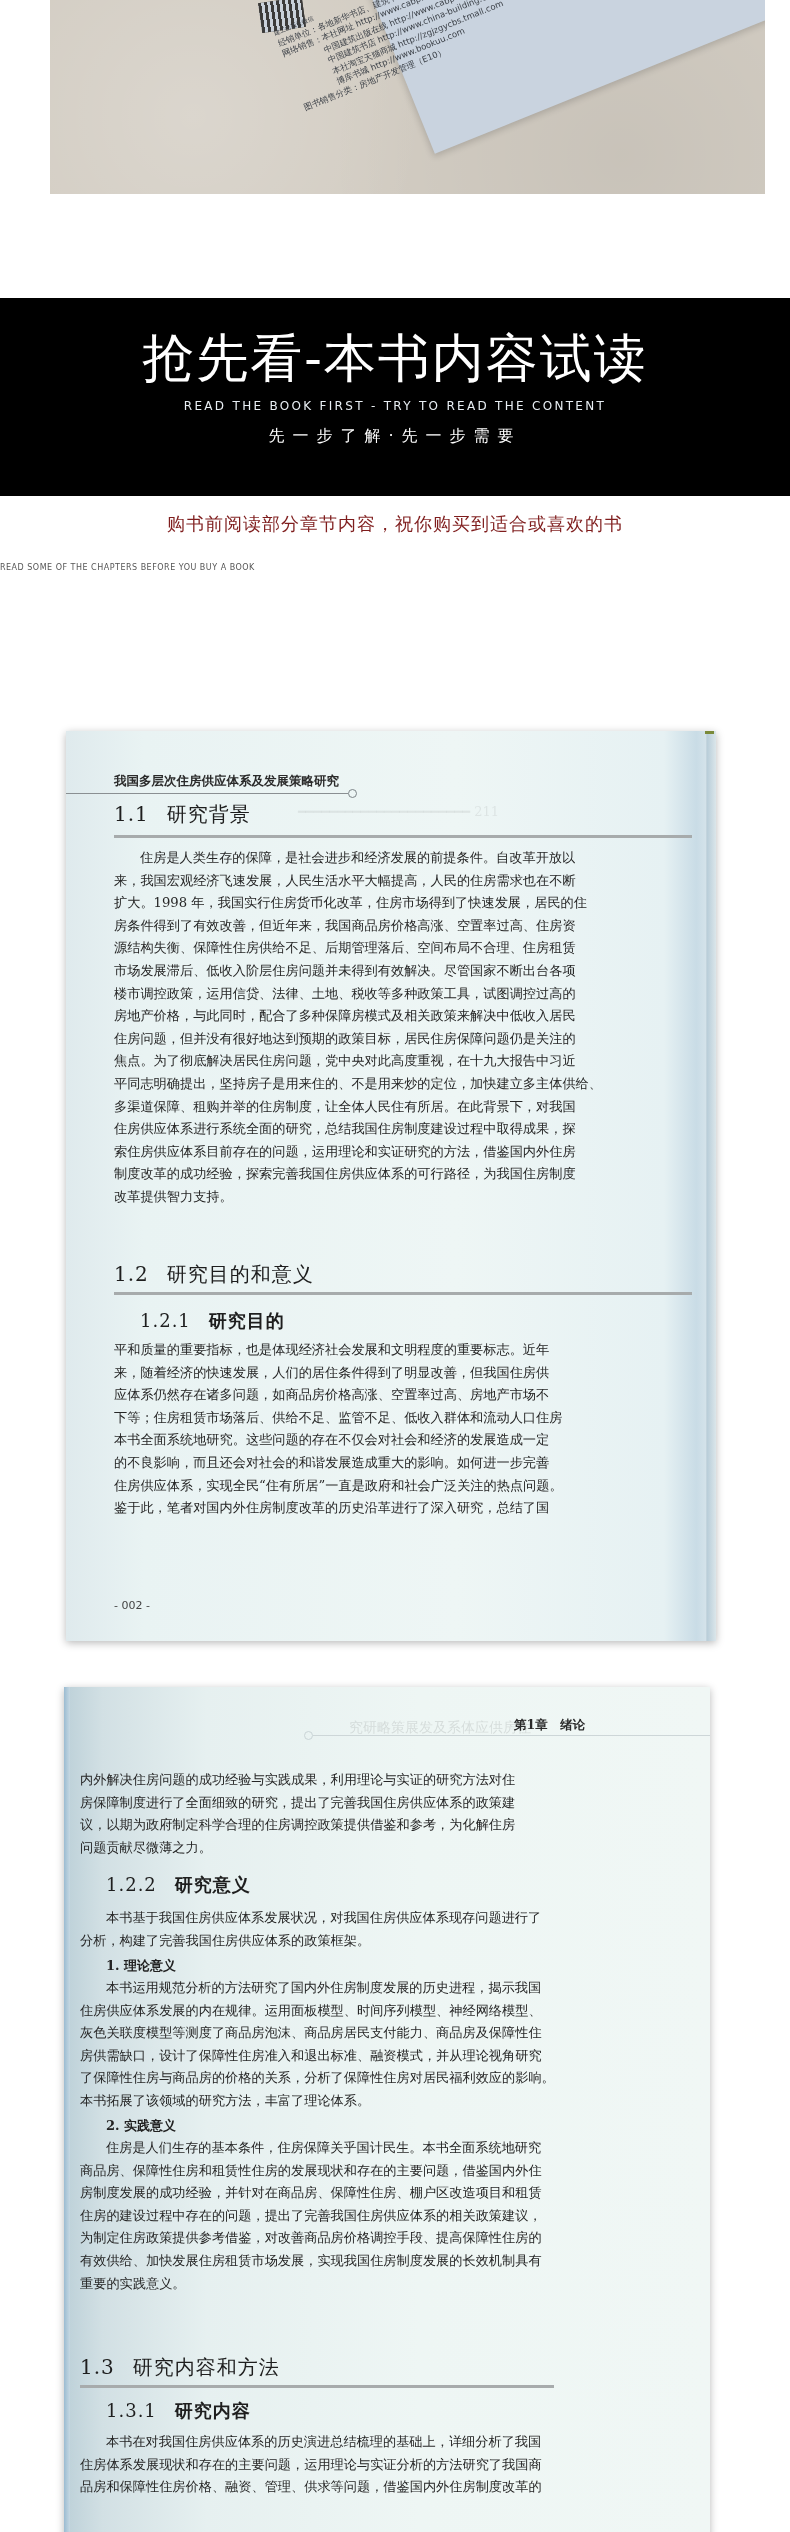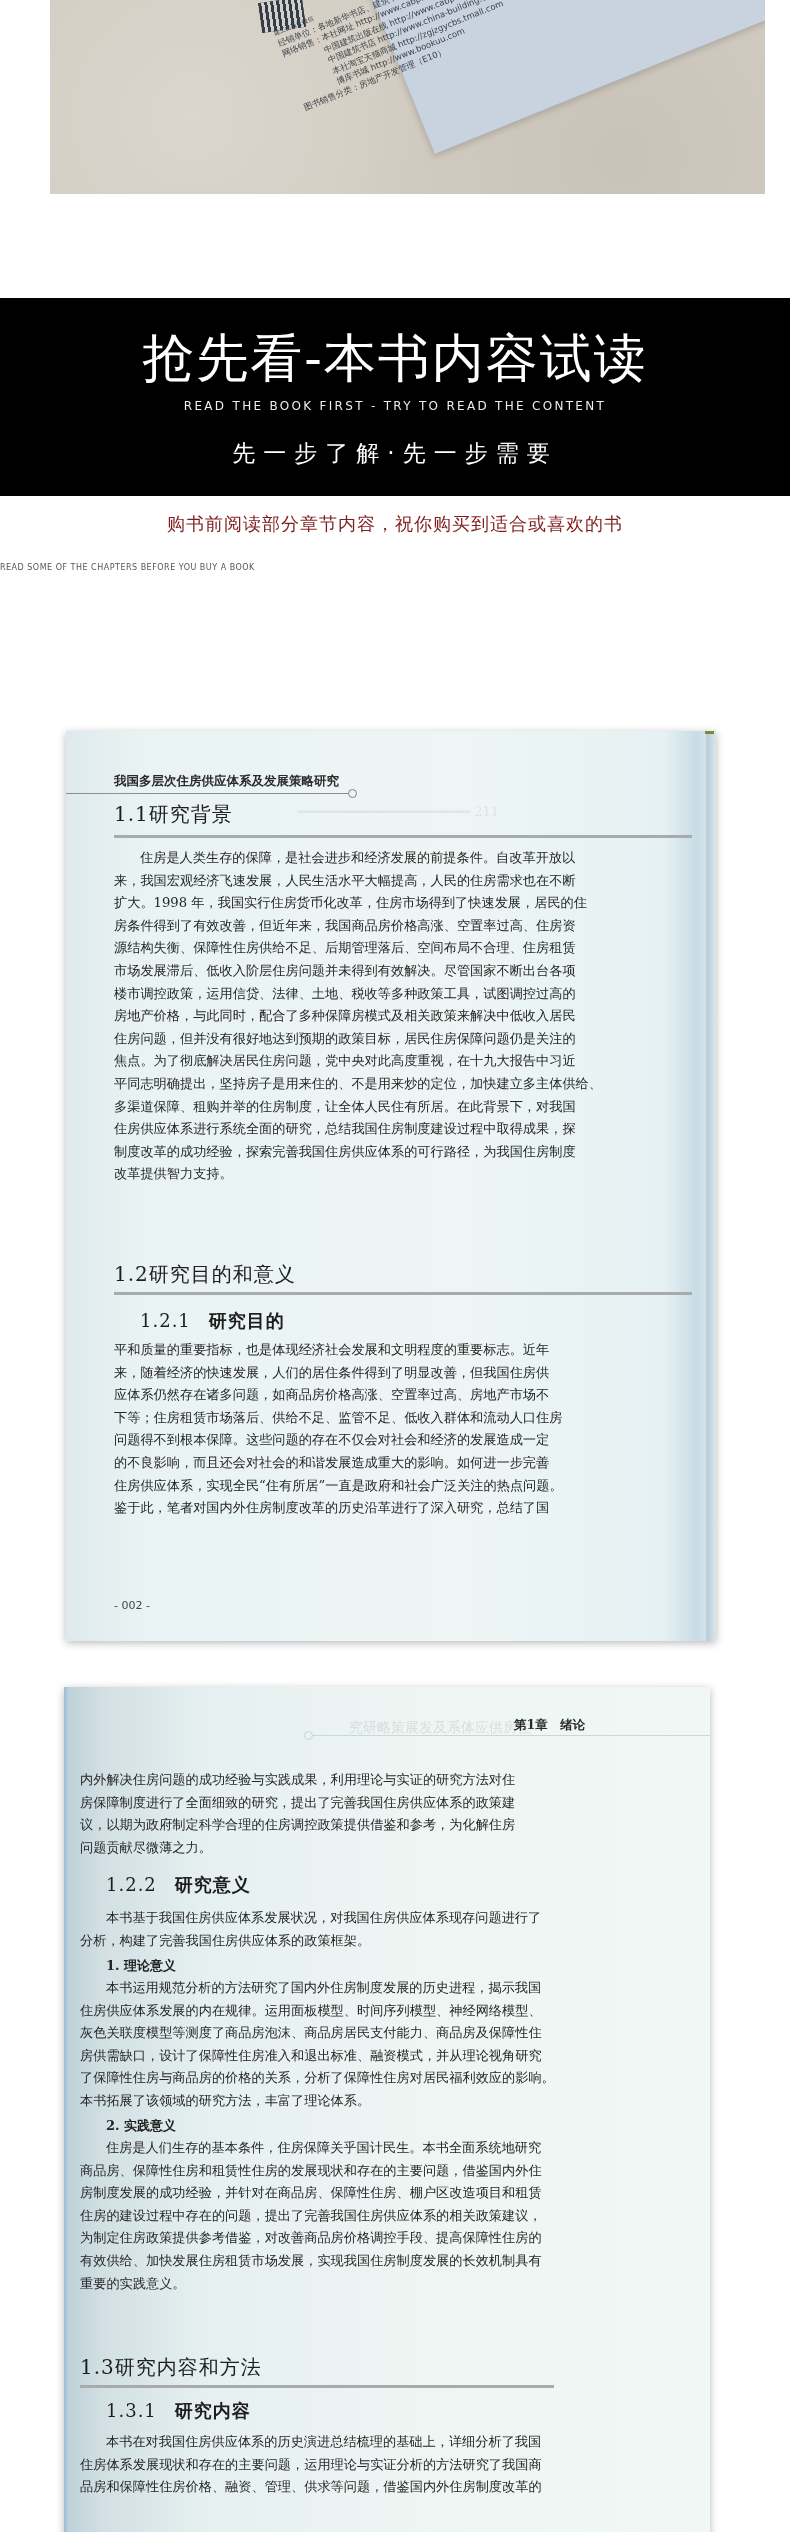--- a/index.html
+++ b/index.html
@@ -47,21 +47,21 @@
     position: absolute; left: 0; right: 0; top: 30px;
     font-family: "DejaVu Serif", serif; font-size: 52px; letter-spacing: 2px; line-height: 60px;
     font-weight: normal;
   }
   .banner-sub {
     position: absolute; left: 0; right: 0; top: 101px;
     font-family: "DejaVu Sans", sans-serif; font-size: 12px; letter-spacing: 2.3px; color: #e8eef3;
   }
   .banner-tag {
     position: absolute; left: 0; right: 0; top: 128px;
-    font-family: "DejaVu Sans", sans-serif; font-size: 23px; letter-spacing: 8px; margin-top: 12px;
+    font-family: "DejaVu Sans", sans-serif; font-size: 16px; letter-spacing: 8px;
   }
 
   
   .intro-cn {
     position: absolute; left: 0; right: 0; top: 512px; text-align: center;
     font-family: "DejaVu Sans", sans-serif; font-size: 18px; color: #7f1d1d; letter-spacing: 1px;
   }
   .intro-en {
     position: absolute; left: 0; right: 0; top: 563px; text-align: left;
     font-family: "DejaVu Sans", sans-serif; font-size: 8px; color: #555; letter-spacing: 0.5px;
@@ -98,21 +98,21 @@
     position: absolute; font-size: 12.5px; font-weight: bold; color: #2a2a2a;
   }
   .head-rule { position: absolute; height: 1px; background: #8a8f92; }
   .head-circle {
     position: absolute; width: 9px; height: 9px; border: 1.2px solid #7d8488; border-radius: 50%; background: transparent;
   }
 
   .sec-h1 {
     position: absolute; font-size: 20px; color: #1e1e1e; font-weight: normal; letter-spacing: 1px;
   }
-  .sec-h1 .num { }
+  .sec-h1 .num { margin-right: 18px; }
   .sec-rule { position: absolute; height: 3px; background: #a7abac; }
   .sec-h2 { position: absolute; font-size: 18px; color: #1e1e1e; font-weight: bold; letter-spacing: 1px; }
   .sec-h2 .num { margin-right: 18px; font-weight: normal; }
   .sec-h3 { position: absolute; font-size: 13px; font-weight: bold; color: #222; }
 
   .para {
     position: absolute; font-size: 13.2px; line-height: 22.6px; color: #262626;
     text-align: justify; text-justify: inter-character;
   }
   .para .ln { display: block; white-space: nowrap; overflow: hidden; }
@@ -176,39 +176,40 @@
     <span class="ln">房条件得到了有效改善，但近年来，我国商品房价格高涨、空置率过高、住房资</span>
     <span class="ln">源结构失衡、保障性住房供给不足、后期管理落后、空间布局不合理、住房租赁</span>
     <span class="ln">市场发展滞后、低收入阶层住房问题并未得到有效解决。尽管国家不断出台各项</span>
     <span class="ln">楼市调控政策，运用信贷、法律、土地、税收等多种政策工具，试图调控过高的</span>
     <span class="ln">房地产价格，与此同时，配合了多种保障房模式及相关政策来解决中低收入居民</span>
     <span class="ln">住房问题，但并没有很好地达到预期的政策目标，居民住房保障问题仍是关注的</span>
     <span class="ln">焦点。为了彻底解决居民住房问题，党中央对此高度重视，在十九大报告中习近</span>
     <span class="ln">平同志明确提出，坚持房子是用来住的、不是用来炒的定位，加快建立多主体供给、</span>
     <span class="ln">多渠道保障、租购并举的住房制度，让全体人民住有所居。在此背景下，对我国</span>
     <span class="ln">住房供应体系进行系统全面的研究，总结我国住房制度建设过程中取得成果，探</span>
+    <span class="ln">索住房供应体系目前存在的问题，运用理论和实证研究的方法，借鉴国内外住房</span>
     <span class="ln">制度改革的成功经验，探索完善我国住房供应体系的可行路径，为我国住房制度</span>
     <span class="ln">改革提供智力支持。</span>
   </div>
 
   <div class="sec-h1" style="left:48px;top:530px">
     <span class="num">1.2</span><span>研究目的和意义</span>
   </div>
   <div class="sec-rule" style="left:48px;top:561px;width:578px"></div>
 
   <div class="sec-h2" style="left:74px;top:578px">
     <span class="num">1.2.1</span><span>研究目的</span>
   </div>
 
   <div class="para" style="left:48px;top:608px;width:578px">
     <span class="ln">平和质量的重要指标，也是体现经济社会发展和文明程度的重要标志。近年</span>
     <span class="ln">来，随着经济的快速发展，人们的居住条件得到了明显改善，但我国住房供</span>
     <span class="ln">应体系仍然存在诸多问题，如商品房价格高涨、空置率过高、房地产市场不</span>
     <span class="ln">下等；住房租赁市场落后、供给不足、监管不足、低收入群体和流动人口住房</span>
-    <span class="ln">问题得不到根本保障。这些问题的存在不仅会对社会和经济的发展造成一定</span>
+    <span class="ln">本书全面系统地研究。这些问题的存在不仅会对社会和经济的发展造成一定</span>
     <span class="ln">的不良影响，而且还会对社会的和谐发展造成重大的影响。如何进一步完善</span>
     <span class="ln">住房供应体系，实现全民“住有所居”一直是政府和社会广泛关注的热点问题。</span>
     <span class="ln">鉴于此，笔者对国内外住房制度改革的历史沿革进行了深入研究，总结了国</span>
   </div>
 
   <div class="page-num" style="left:48px;top:868px">- 002 -</div>
 </div>
 
 <div class="page page2">
   <div class="edge"></div>

